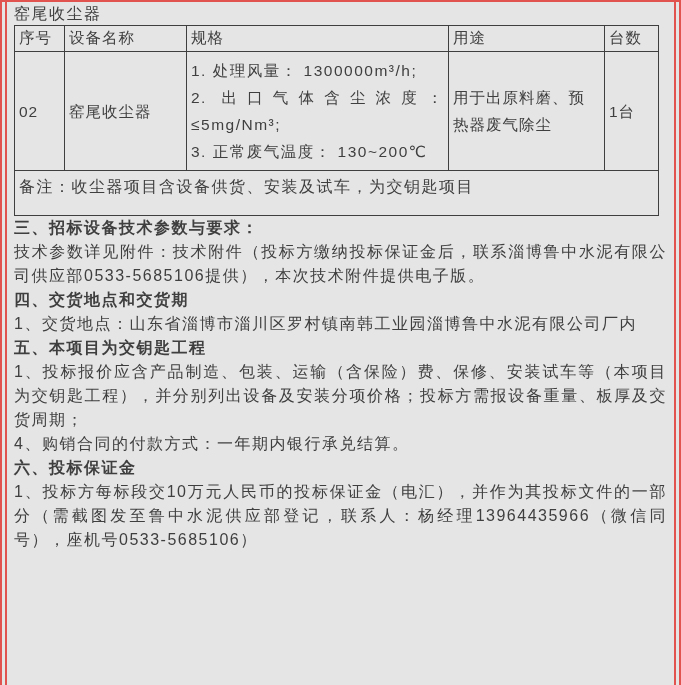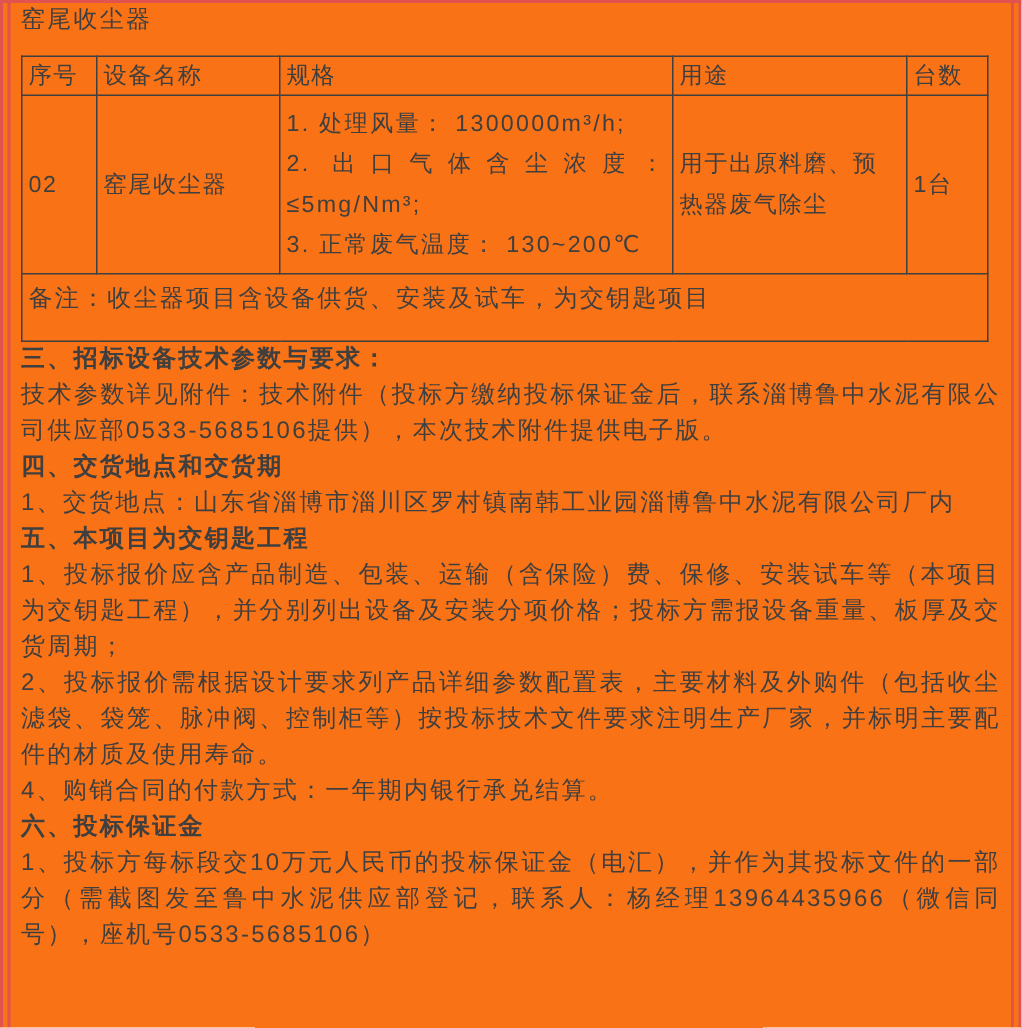--- a/index.html
+++ b/index.html
@@ -1,29 +1,29 @@
 <!DOCTYPE html>
 <html><head>
 <meta charset="utf-8">
 <style>
   html,body{margin:0;padding:0;background:#fff;}
   .page{
-    position:relative;width:681px;height:685px;background:#f97316;overflow:hidden;
+    position:relative;width:681px;height:685px;background:#e5e5e5;overflow:hidden;
     color:#3f3f3f;font-family:"Liberation Sans","DejaVu Sans",sans-serif;
   }
   .frame{position:absolute;background:#e0534e;}
   .frame.top{top:0;left:0;width:681px;height:2px;}
   .frame.v{top:0;height:685px;width:2px;}
   .frame.l1{left:0;}
   .frame.l2{left:5px;}
   .frame.r1{right:5px;}
   .frame.r2{right:0;}
   .content{position:absolute;left:14px;top:3px;width:653px;}
   .doc-title{font-size:16px;line-height:21px;letter-spacing:1.5px;white-space:nowrap;}
-  table.equip{border-collapse:collapse;table-layout:fixed;width:644px;margin-top:13px;padding-left:28px;}
+  table.equip{border-collapse:collapse;table-layout:fixed;width:644px;margin-top:1px;padding-left:28px;}
   col.c1{width:50px;} col.c2{width:122px;} col.c3{width:262px;} col.c4{width:156px;} col.c5{width:54px;}
   table.equip th,table.equip td{
     border:1px solid #3f3f3f;font-weight:normal;text-align:left;
     font-size:15.5px;letter-spacing:1px;padding:1px 4px;vertical-align:middle;
     overflow:hidden;
   }
   tr.hdr{height:26px;}
   tr.datarow{height:119px;}
   tr.datarow td{line-height:27px;}
   td.spec .specline{text-align:justify;letter-spacing:1.5px;}
@@ -81,20 +81,19 @@
     </tbody>
       </table>
 
     <div class="body-text">
       <p class="h">三、招标设备技术参数与要求：</p>
       <p>技术参数详见附件：技术附件（投标方缴纳投标保证金后，联系淄博鲁中水泥有限公司供应部0533-5685106提供），本次技术附件提供电子版。</p>
       <p class="h">四、交货地点和交货期</p>
       <p>1、交货地点：山东省淄博市淄川区罗村镇南韩工业园淄博鲁中水泥有限公司厂内</p>
       <p class="h">五、本项目为交钥匙工程</p>
       <p>1、投标报价应含产品制造、包装、运输（含保险）费、保修、安装试车等（本项目为交钥匙工程），并分别列出设备及安装分项价格；投标方需报设备重量、板厚及交货周期；</p>
-      <p>2、投标报价需根据设计要求列产品详细参数配置表，主要材料及外购件（包括收尘滤袋、袋笼、脉冲阀、控制柜等）按投标技术文件要求注明生产厂家，并标明主要配件的材质及使用寿命。</p>
       <p>4、购销合同的付款方式：一年期内银行承兑结算。</p>
       <p class="h">六、投标保证金</p>
       <p>1、投标方每标段交10万元人民币的投标保证金（电汇），并作为其投标文件的一部分（需截图发至鲁中水泥供应部登记，联系人：杨经理13964435966（微信同号），座机号0533-5685106）</p>
     </div>
 
   </div>
 </div>
 
 </body></html>

